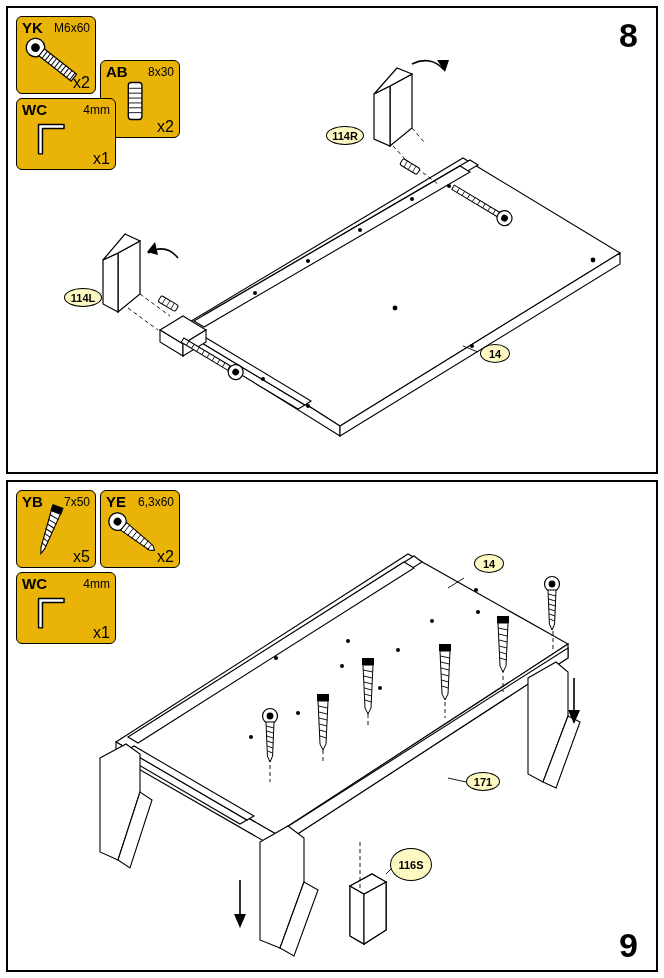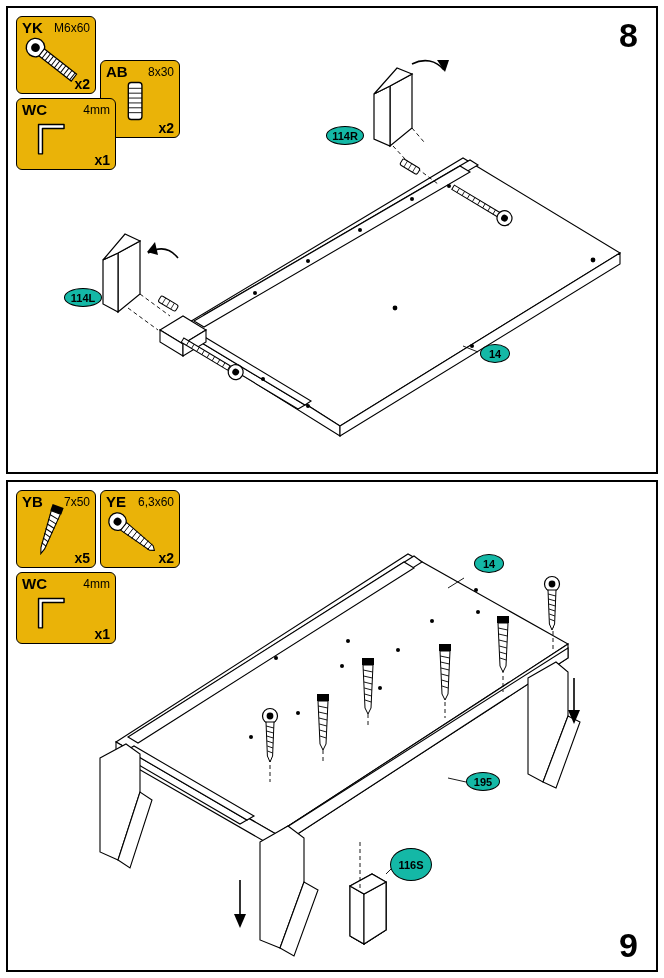--- a/index.html
+++ b/index.html
@@ -61,33 +61,33 @@
   .part-spec {
     position: absolute;
     right: 5px;
     top: 4px;
     font-size: 12px;
   }
   .part-qty {
     position: absolute;
     right: 5px;
     bottom: 1px;
-    font-size: 14px;
-    font-weight: bold;
+    font-size: 16px;
+    font-weight: normal;
   }
   .part-art {
     position: absolute;
     left: 0; top: 0; right: 0; bottom: 0;
   }
 
   .callout {
     position: absolute;
     border: 1.5px solid #000;
     border-radius: 50%/50%;
-    background: #14b8a6;
+    background: #fef9c3;
     font-size: 11px;
     font-weight: bold;
     display: flex;
     align-items: center;
     justify-content: center;
     box-sizing: border-box;
   }
   svg { display: block; }
   .line { stroke: #000; fill: none; }
 </style>
@@ -496,20 +496,20 @@
         <path d="M458 300 L440 296"></path>
         <path d="M388 382 L378 392"></path>
         <path d="M456 96 L440 106"></path>
       </g>
     </svg>
 
     <div class="callout" style="left:466px; top:552px; width:30px; height:19px; top:72px;">
         <span>14</span>
       </div>
     <div class="callout" style="left:458px; top:290px; width:34px; height:19px;">
-        <span>195</span>
+        <span>171</span>
       </div>
     <div class="callout" style="left:382px; top:366px; width:42px; height:33px;">
         <span>116S</span>
       </div>
   </div>
 
 </div>
 
 </body></html>

